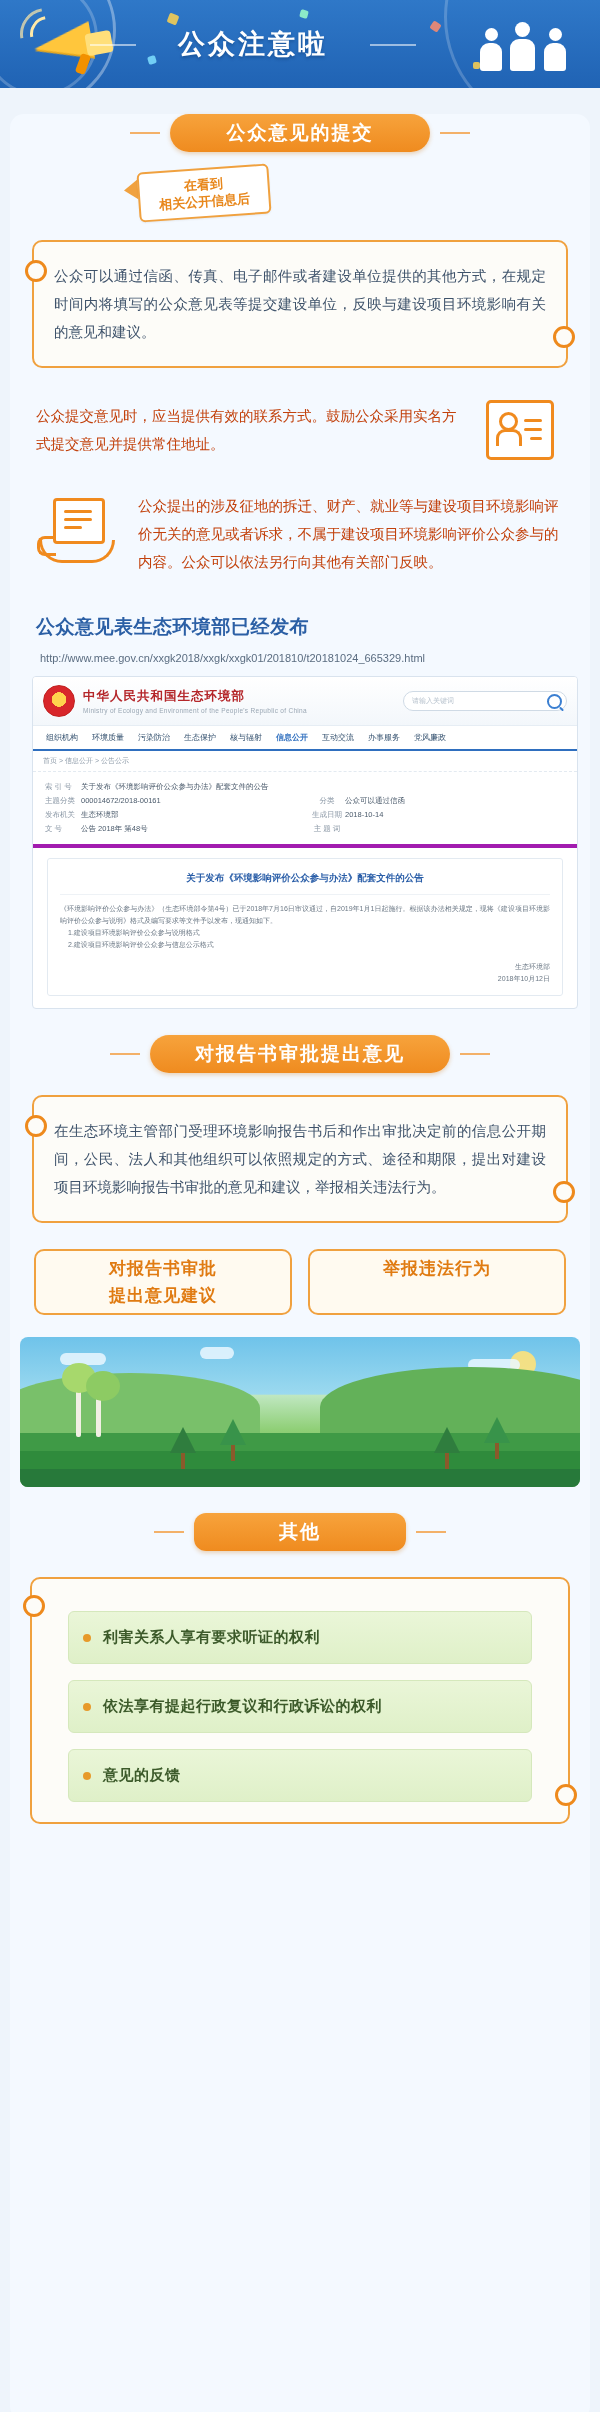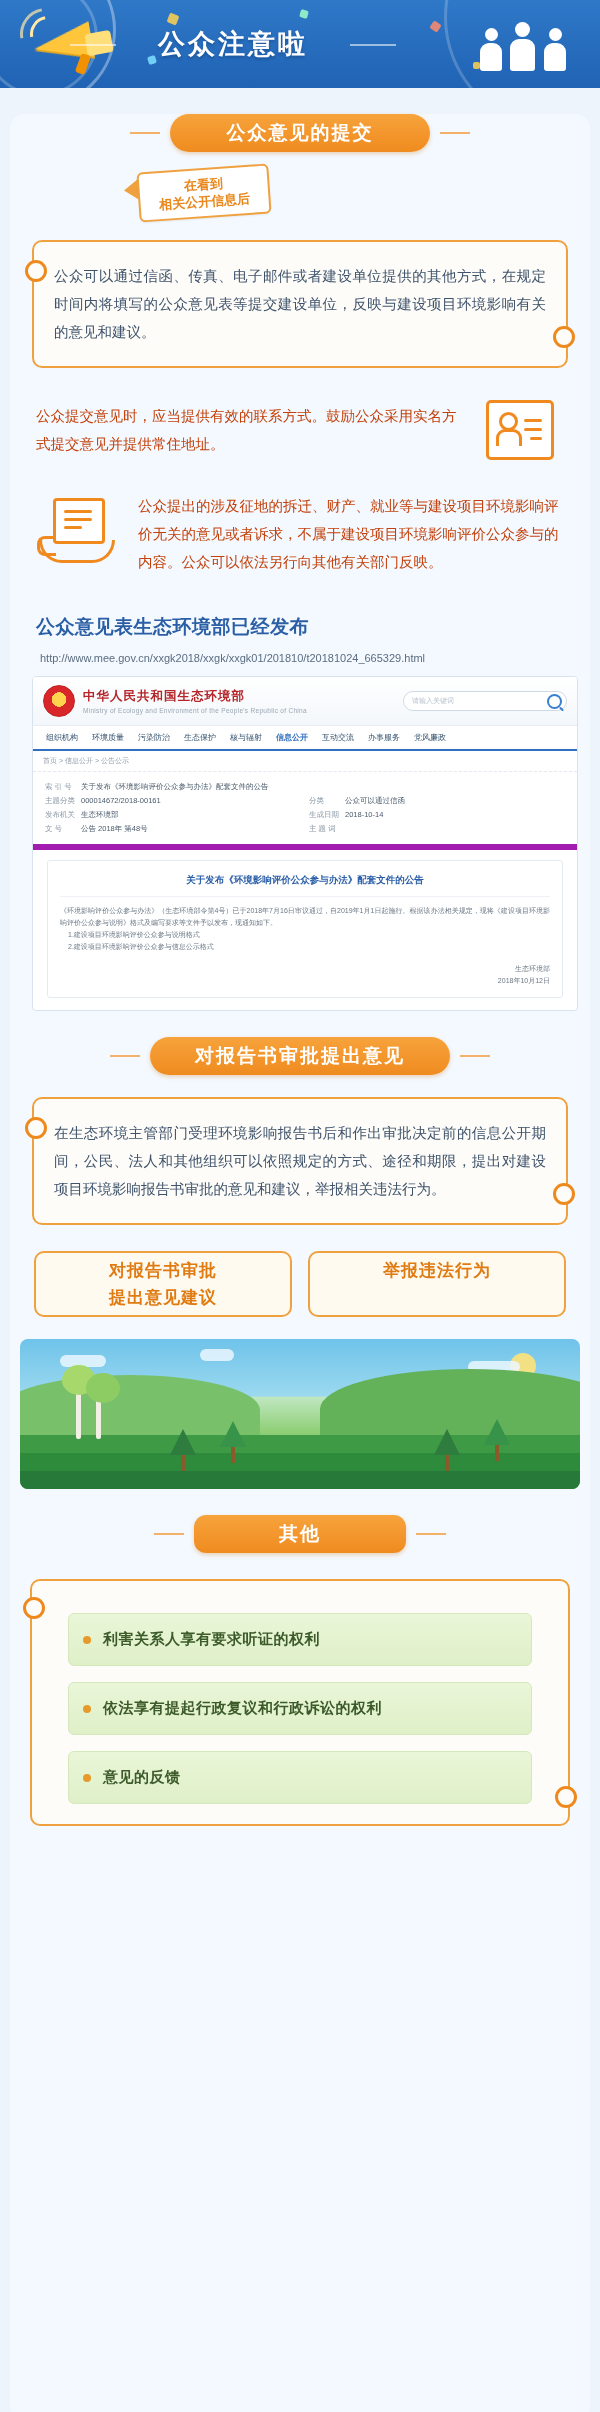--- a/index.html
+++ b/index.html
@@ -57,21 +57,21 @@
     position:absolute;left:52px;top:40px;width:10px;height:20px;background:#f29100;border-radius:3px;transform:rotate(20deg);
   }
   .mega-wave{
     position:absolute;border:3px solid #ffe9a8;border-radius:50%;
     border-color:#ffe9a8 transparent transparent transparent;
   }
   .w1{width:30px;height:30px;left:4px;top:2px;transform:rotate(-55deg);}
   .w2{width:46px;height:46px;left:-6px;top:-6px;transform:rotate(-55deg);opacity:.7;}
 
   .banner-title-wrap{
-    position:absolute;left:108px;top:22px;width:250px;height:44px;
+    position:absolute;left:128px;top:22px;width:250px;height:44px;
   }
   .banner-title{
     font-size:27px;font-weight:bold;color:#ffffff;letter-spacing:3px;
     text-align:center;line-height:44px;
     text-shadow:0 2px 3px rgba(0,40,90,.35);
   }
   .banner-title-line{
     position:absolute;top:50%;width:46px;height:2px;background:rgba(255,255,255,.55);
   }
   .btl-left{left:-38px;}
@@ -231,26 +231,26 @@
     display:flex;gap:0;background:#fff;border-bottom:2px solid #2f6fbf;padding:0 6px;
   }
   .site-nav span{
     font-size:8px;color:#33506e;padding:6px 7px;white-space:nowrap;
   }
   .site-nav span.active{color:#2f6fbf;font-weight:bold;}
   .site-crumb{
     font-size:7px;color:#8d9aa8;padding:5px 10px;border-bottom:1px dashed #e3eaf1;
   }
   .site-meta{
-    padding:8px 12px;border-bottom:6px solid #a21caf;
+    padding:8px 12px;border-bottom:4px solid #a21caf;
   }
   .meta-row{display:flex;font-size:7.5px;color:#4a5a6b;line-height:14px;}
   .meta-row .k{color:#8b98a6;width:36px;flex:0 0 36px;text-align:justify;}
   .meta-row .v{flex:1;padding-right:8px;}
-  .meta-row .k2{color:#8b98a6;width:36px;flex:0 0 36px;}
+  .meta-row .k2{color:#8b98a6;width:36px;flex:0 0 36px;text-align:center;}
   .meta-row .v2{flex:1;}
   .site-doc{
     margin:10px 14px 12px 14px;border:1px solid #e3eaf1;border-radius:3px;padding:10px 12px;
   }
   .doc-title{
     text-align:center;color:#2a5ea8;font-size:9.5px;font-weight:bold;padding:3px 0 9px 0;border-bottom:1px solid #eef2f6;margin-bottom:8px;
   }
   .doc-p{font-size:7px;color:#6b7885;line-height:12px;text-align:justify;}
   .doc-li{font-size:7px;color:#6b7885;line-height:12px;padding-left:8px;}
   .doc-sign{text-align:right;font-size:7px;color:#6b7885;line-height:12px;margin-top:10px;}

